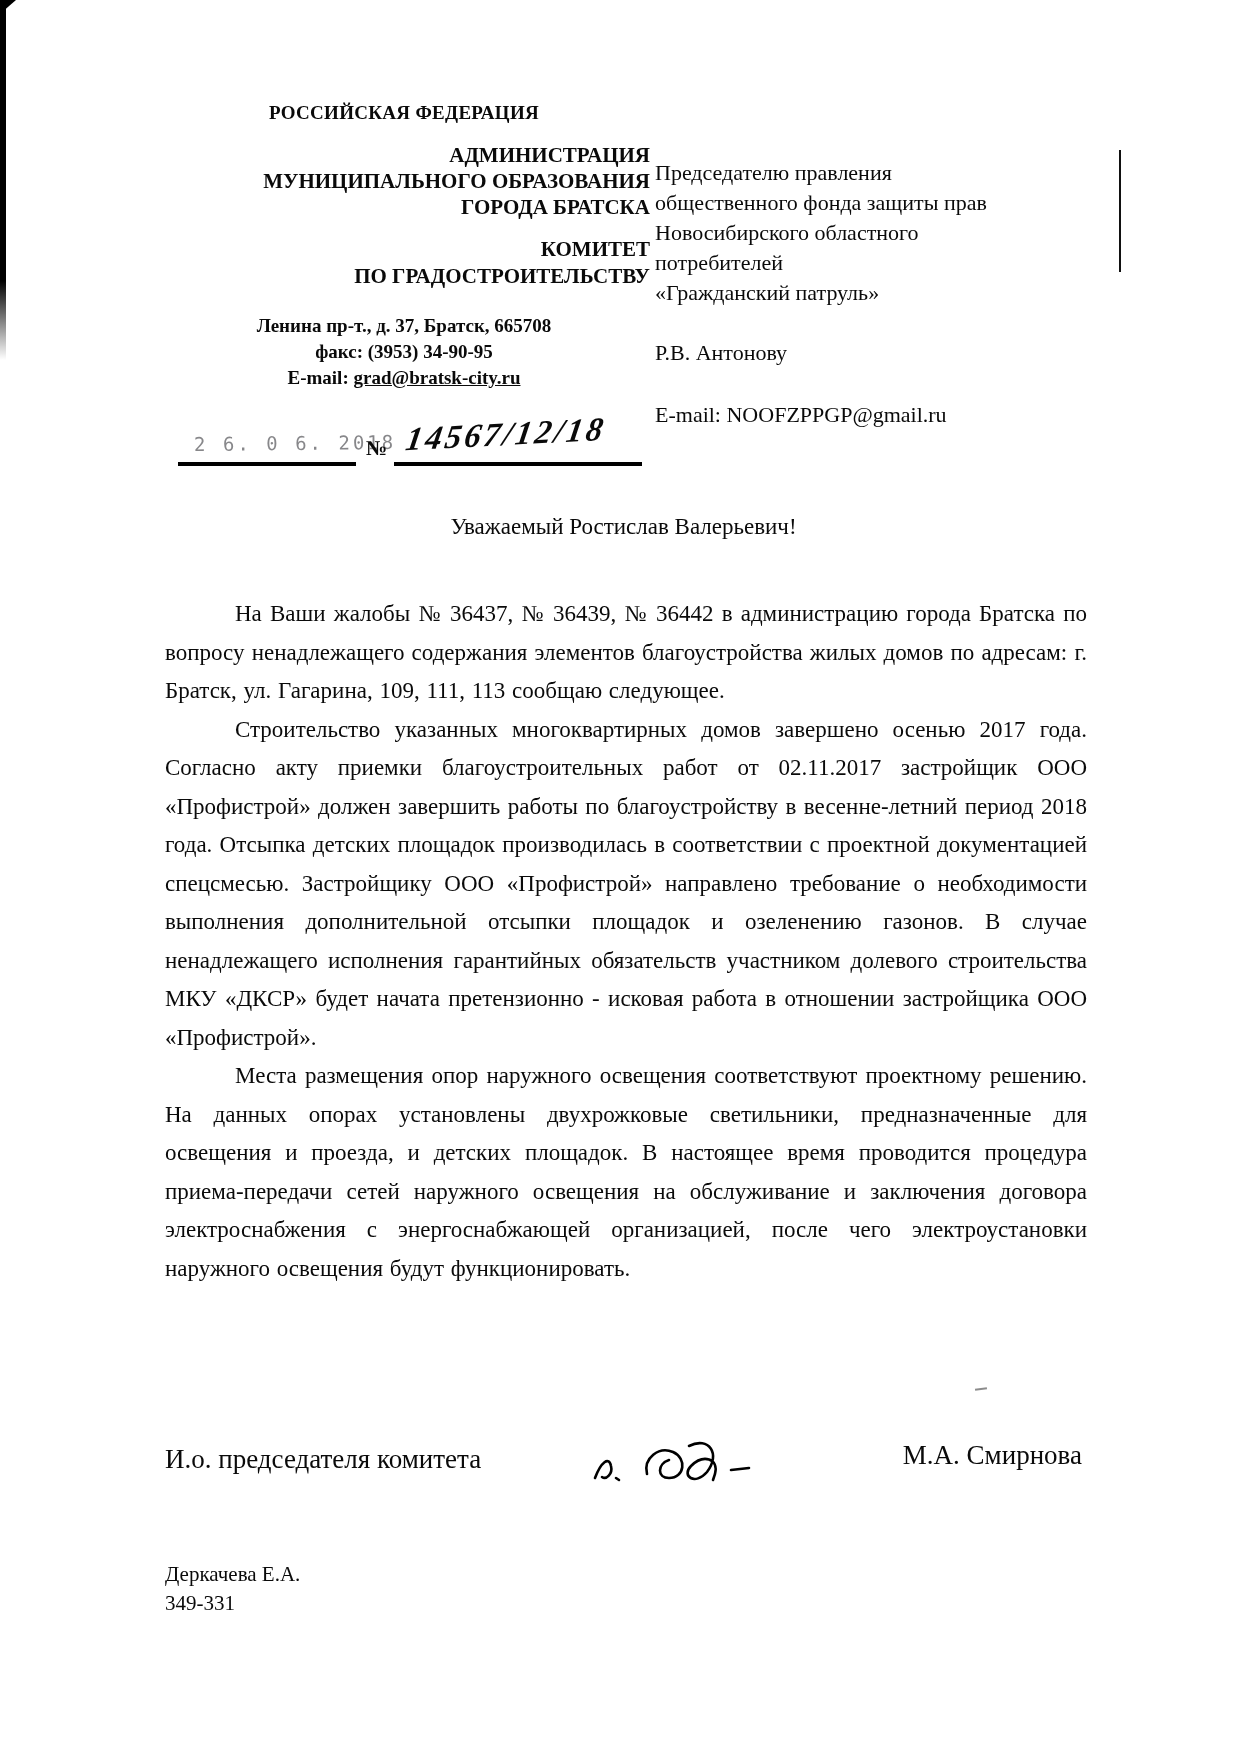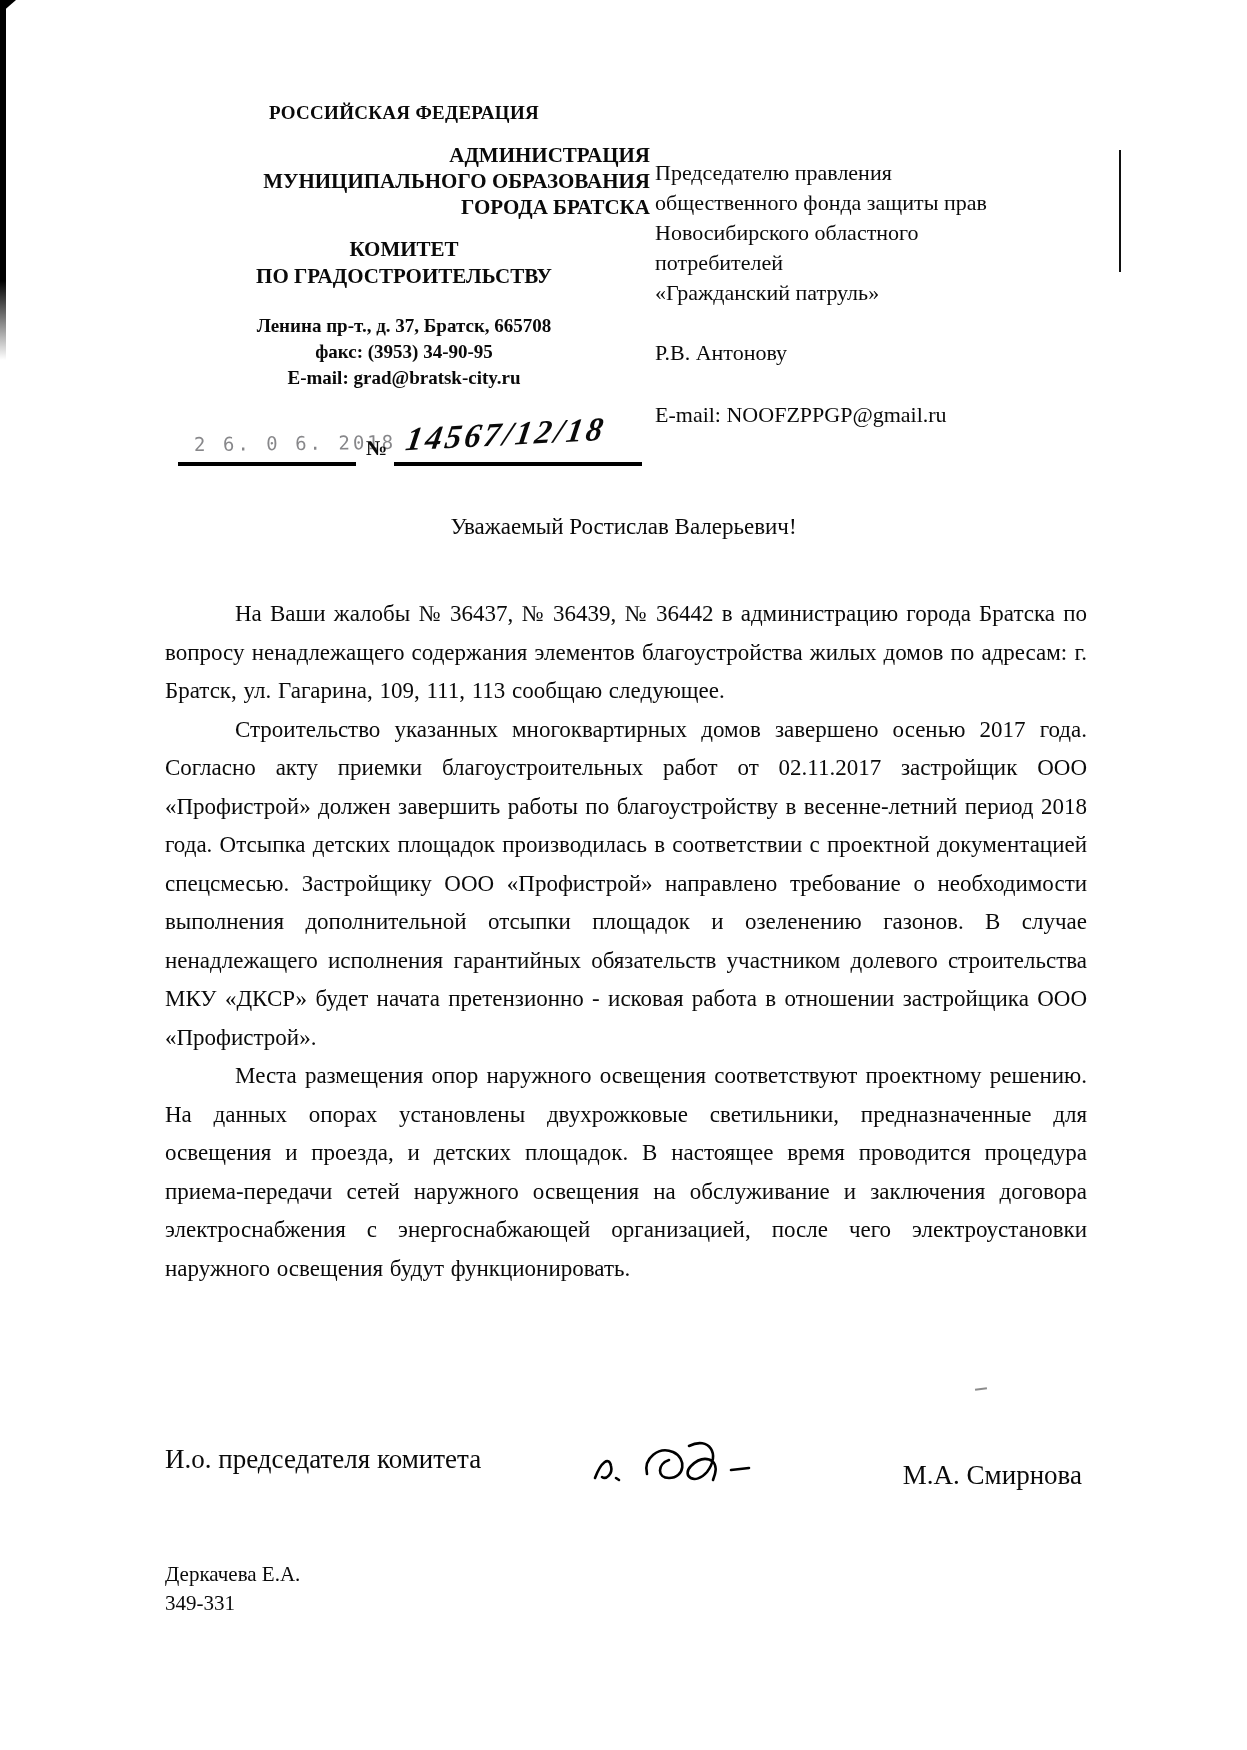--- a/index.html
+++ b/index.html
@@ -23,23 +23,23 @@
     clip-path:polygon(0 0,100% 0,55% 45%,0 100%);}
   .scan-line-right{position:absolute;left:1119px;top:150px;width:2px;height:122px;background:#111;}
 
   
   .org-col{
     position:absolute;left:158px;top:100px;width:492px;
     text-align:center;font-weight:bold;
   }
   .org-small{font-size:19px;line-height:25px;letter-spacing:.3px;}
   .org-big{font-size:21px;line-height:26px;margin-top:17px;text-align:right;}
-  .org-committee{font-size:21px;line-height:27px;margin-top:16px;}
+  .org-committee{font-size:21px;line-height:27px;margin-top:16px;text-align:right;}
   .org-contact{font-size:19px;line-height:26px;margin-top:23px;}
-  .u{}
+  .u{text-decoration:underline;}
 
   
   .ref-line{position:absolute;left:178px;top:424px;width:480px;height:45px;font-size:20px;}
   .date-stamp{
     position:absolute;left:16px;top:8px;
     font-family:"DejaVu Sans Mono", monospace;
     font-size:19px;letter-spacing:3px;
     color:rgba(55,55,60,.6);
     transform:rotate(-.6deg);
     white-space:nowrap;
@@ -64,21 +64,21 @@
   .salutation{position:absolute;left:0;top:514px;width:1247px;text-align:center;font-size:23px;}
 
   
   .body-text{position:absolute;left:165px;top:595px;width:922px;font-size:23px;line-height:38.5px;text-align:justify;}
   .body-text p{margin:0;text-indent:70px;word-spacing:1px;}
 
   
   .sig-row{position:absolute;left:165px;top:1432px;width:922px;height:70px;font-size:27px;}
   .sig-position{position:absolute;left:0;top:12px;}
   .sig-script{position:absolute;left:420px;top:0px;}
-  .sig-name{position:absolute;right:5px;top:28px;text-align:right;}
+  .sig-name{position:absolute;right:5px;top:8px;text-align:right;}
 
   
   .footer{position:absolute;left:165px;top:1560px;font-size:21px;line-height:29px;}
 
   .faint-mark{position:absolute;left:975px;top:1388px;width:12px;height:2px;background:rgba(0,0,0,.45);transform:rotate(-8deg);}
 </style>
 </head>
 <body>
 
 <div class="page">

